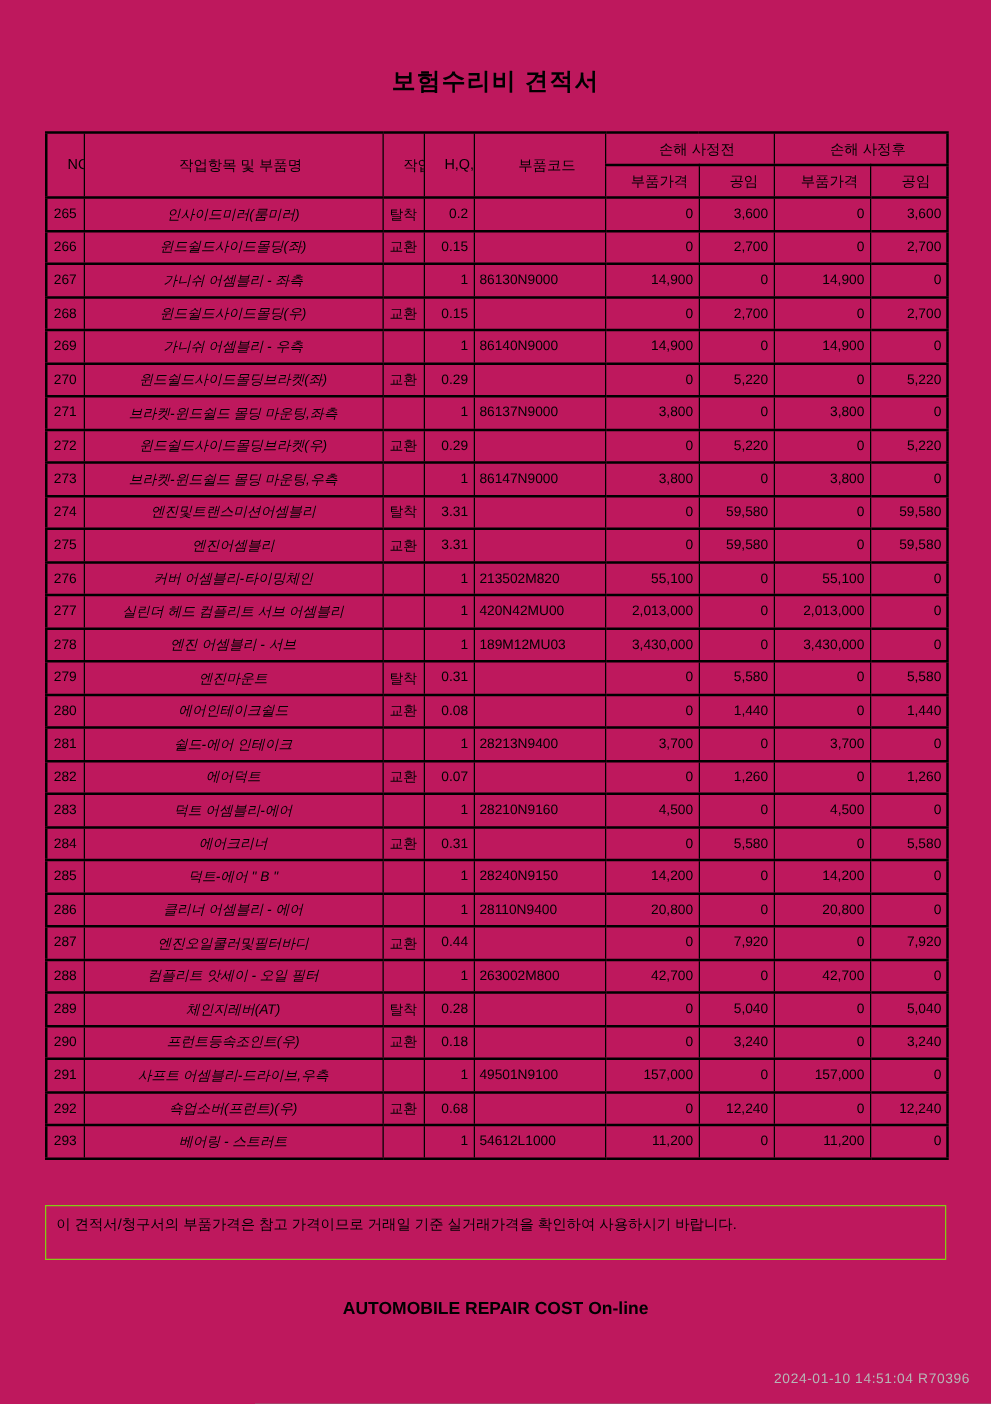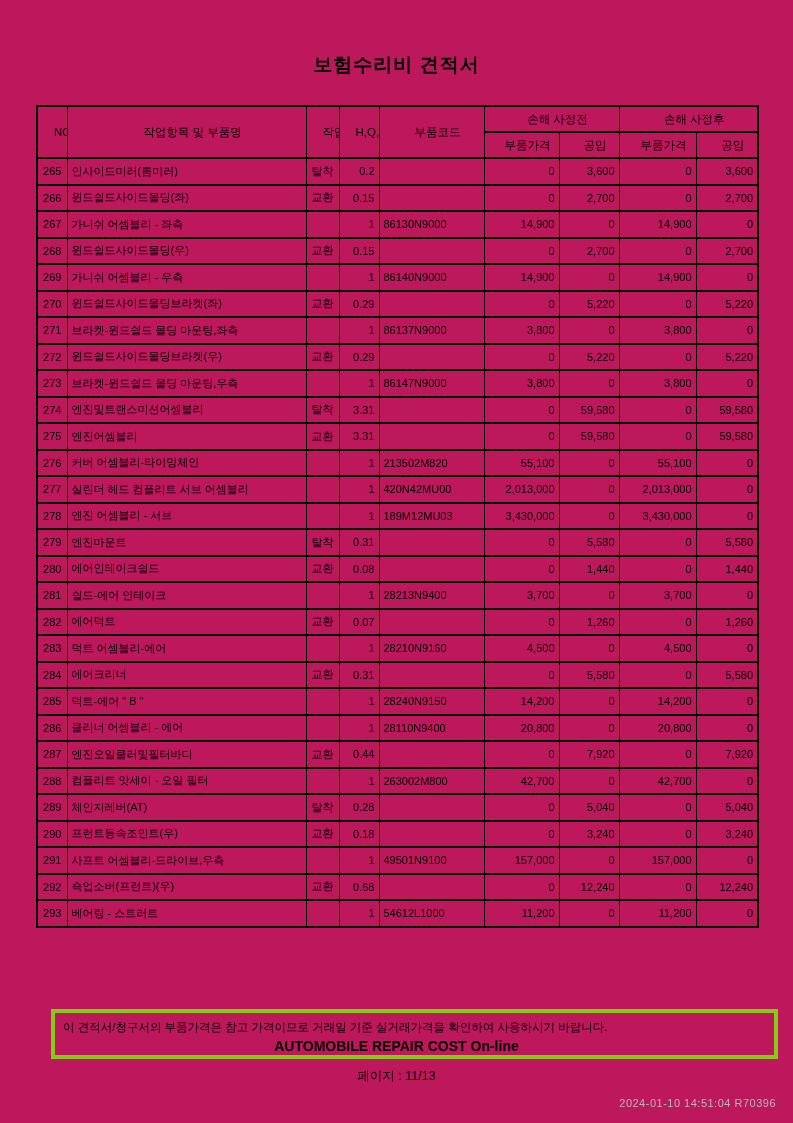--- a/index.html
+++ b/index.html
@@ -29,32 +29,31 @@
     border-bottom:2px solid #000;
     padding:0 4px;
     overflow:hidden;white-space:nowrap;
     vertical-align:middle;
     font-weight:normal;
   }
   table.estimate{border:2px solid #000;}
   table.estimate th{height:24px;text-align:center;font-size:11.5px;padding-left:16px;}
   table.estimate td{height:24.5px;}
   td.col-no{text-align:center;padding:0 2px;}
-  td.col-name{text-align:left;padding-left:19px;}
+  td.col-name{text-align:center;padding-left:19px;font-style:italic;}
   td.col-work{text-align:center;}
   td.col-hq{text-align:right;padding-right:5px;}
   td.col-code{text-align:left;padding-left:5px;}
   td.col-pre-part, td.col-pre-labor, td.col-post-part, td.col-post-labor{
     text-align:right;padding-right:6px;
   }
   .notice{
-    position:absolute;left:51px;top:964px;width:719px;height:42px;
-    border:4px solid #84cc16;
+    position:absolute;left:36px;top:964px;width:719px;height:42px;
+    border:1px solid #84cc16;
     font-size:11.5px;
-    margin-top:45px;
   }
   .notice span{display:block;padding:7px 0 0 8px;}
   .brand{
     position:absolute;left:0;top:1038px;width:100%;
     text-align:center;font-size:14px;font-weight:bold;
   }
   .pageno{
     position:absolute;left:0;top:1068px;width:100%;
     text-align:center;font-size:12.5px;
   }
@@ -420,16 +419,15 @@
           <td class="col-post-labor">0</td>
         </tr>
       </tbody>
   </table>
 
   <div class="notice">
     <span>이 견적서/청구서의 부품가격은 참고 가격이므로 거래일 기준 실거래가격을 확인하여 사용하시기 바랍니다.</span>
   </div>
 
   <div class="brand">AUTOMOBILE REPAIR COST On-line</div>
-  <div class="pageno">페이지 : 11/13</div>
   <div class="stamp">2024-01-10 14:51:04 R70396</div>
 
 </div>
 
 </body></html>

